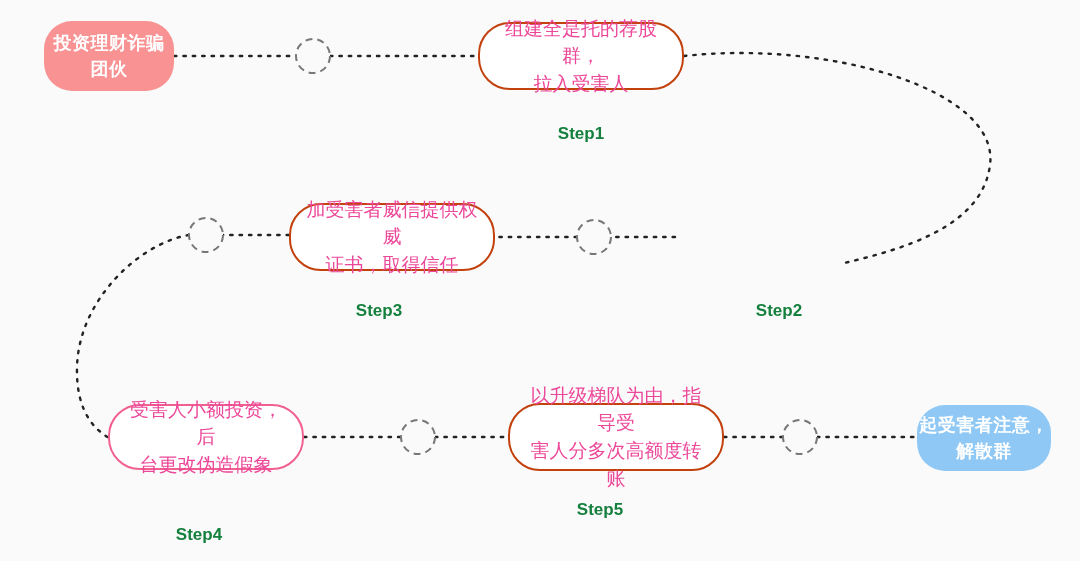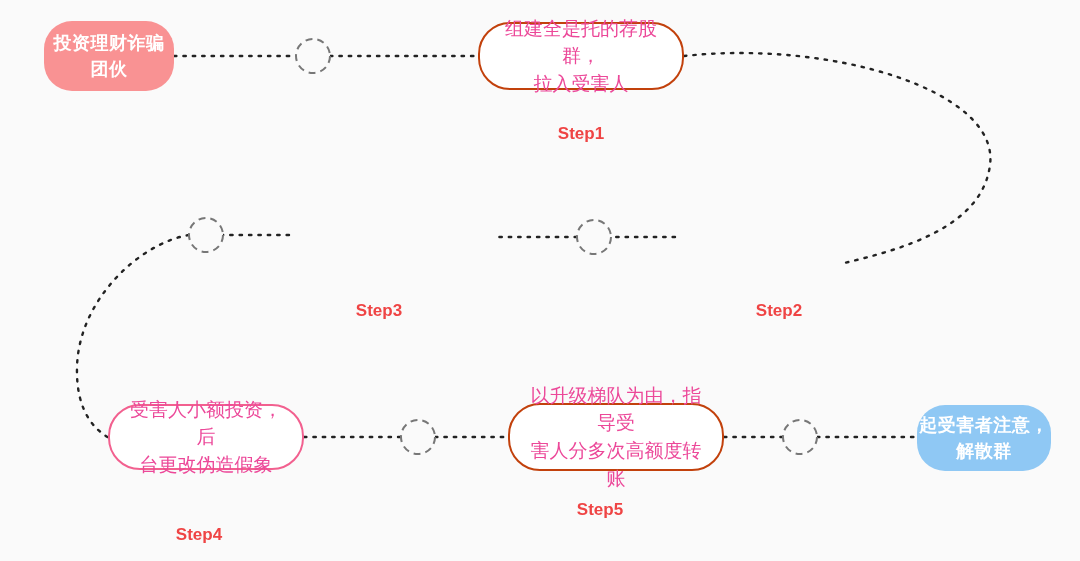--- a/index.html
+++ b/index.html
@@ -55,21 +55,21 @@
     color: #ec4899;
     font-size: 19px;
     padding: 4px 12px;
   }
   .node.process.accent-orange { border-color: #f0a06a; }
   .node.process.accent-pink   { border-color: #f2608f; }
   .step-label {
     position: absolute;
     font-size: 17px;
     font-weight: bold;
-    color: #ef4444;
+    color: #15803d;
     white-space: nowrap;
     transform: translateX(-50%);
     z-index: 2;
   }
 </style>
 </head>
 <body>
 
 <div id="canvas">
 
@@ -108,20 +108,24 @@
     <span class="node-label">投资理财诈骗
 团伙</span>
   </div>
 
   <div class="node process" style="left:478px; top:22px; width:206px; height:68px;">
     <span class="node-label">组建全是托的荐股群，
 拉入受害人</span>
   </div>
 
 
+  <div class="node process" style="left:289px; top:203px; width:206px; height:68px;">
+    <span class="node-label">加受害者威信提供权威
+证书，取得信任</span>
+  </div>
 
   <div class="node process accent-pink" style="left:108px; top:404px; width:196px; height:66px;text-align:center;">
     <span class="node-label">受害人小额投资，后
 台更改伪造假象</span>
   </div>
 
   <div class="node process" style="left:508px; top:403px; width:216px; height:68px;">
     <span class="node-label">以升级梯队为由，指导受
 害人分多次高额度转账</span>
   </div>

